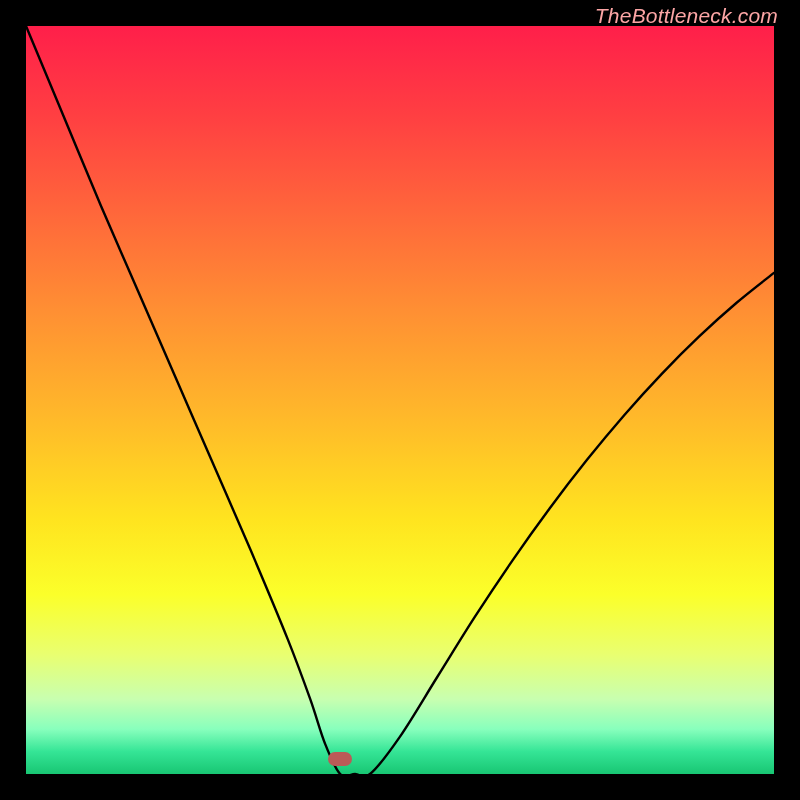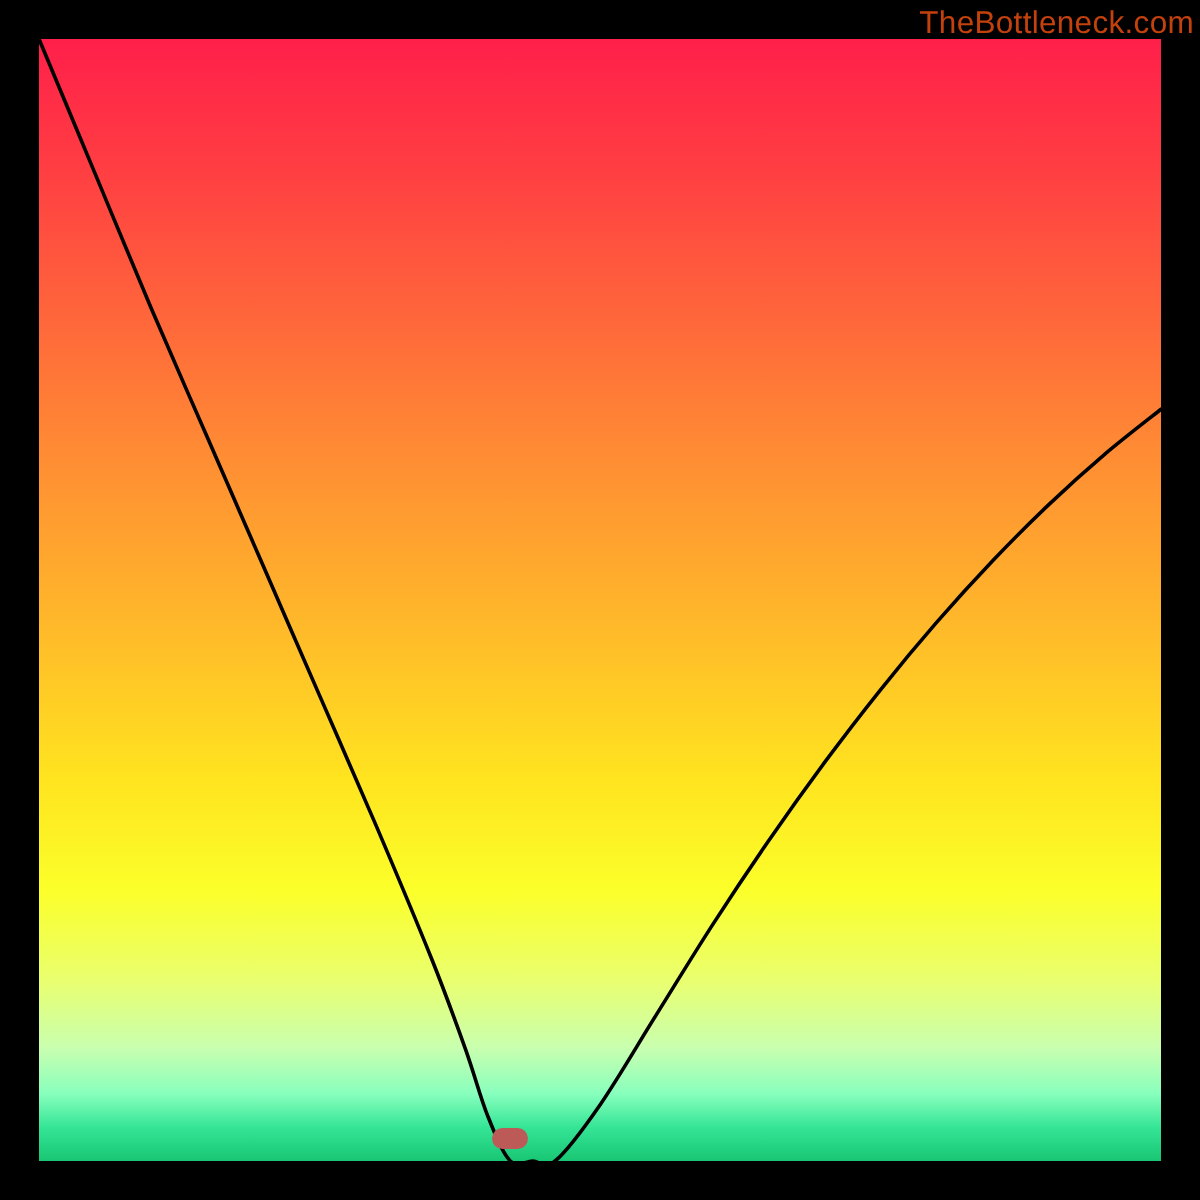--- a/index.html
+++ b/index.html
@@ -36,26 +36,27 @@
       #e9ff70 84%,
       #c8ffb0 90%,
       #88ffbd 94%,
       #35e596 97%,
       #18c673 100%
     );
   }
   .watermark {
     position: absolute;
     top: 4px;
-    right: 4px;
-    color: #c2410c;
+    right: 22px;
+    color: #fca5a5;
     font-size: 21px;
     font-weight: 500;
     letter-spacing: 0.2px;
     user-select: none;
+    font-style: italic;
   }
   svg.curve {
     position: absolute;
     left: 0;
     top: 0;
     width: 748px;
     height: 748px;
     overflow: visible;
   }
   .marker {

